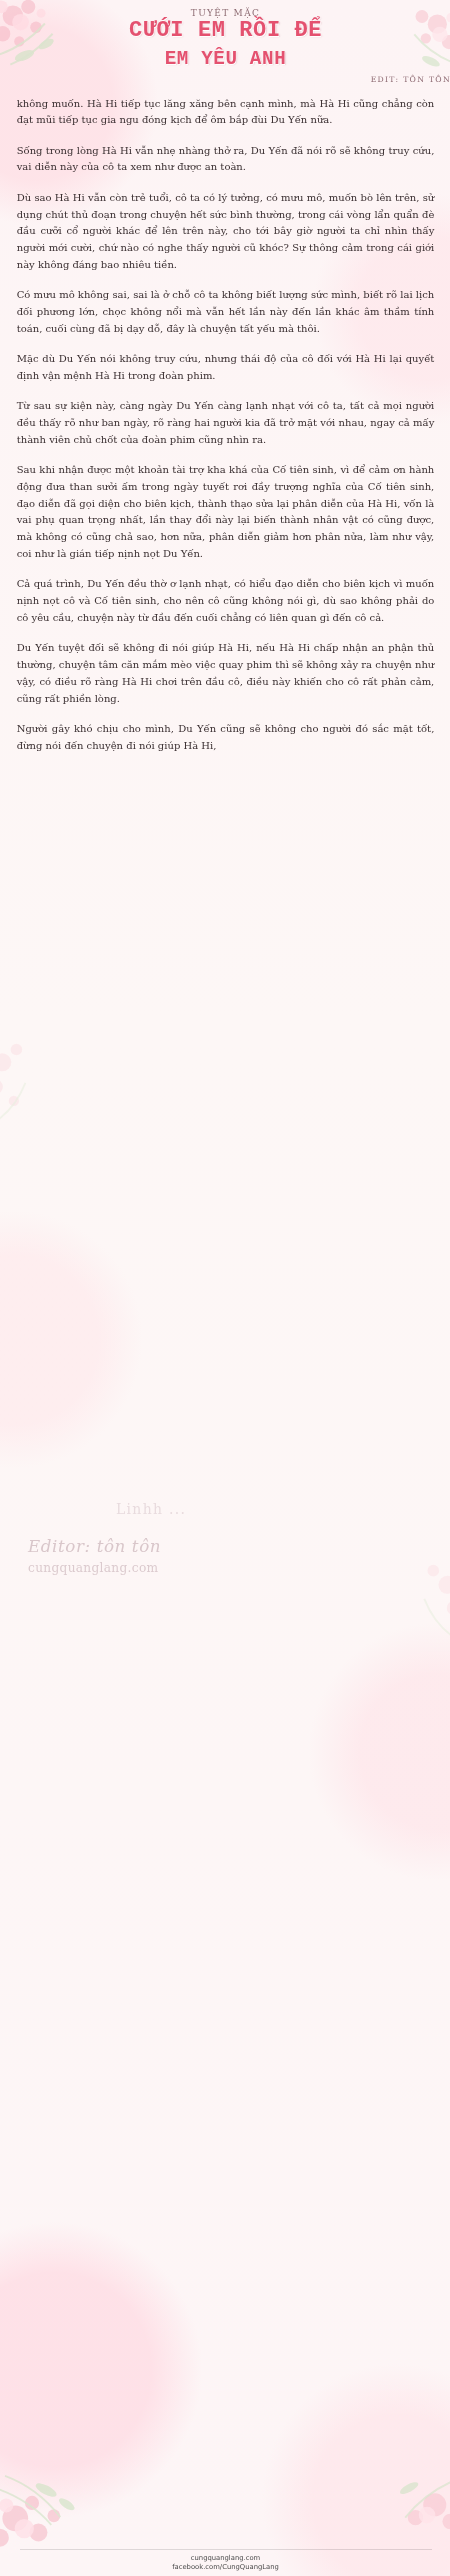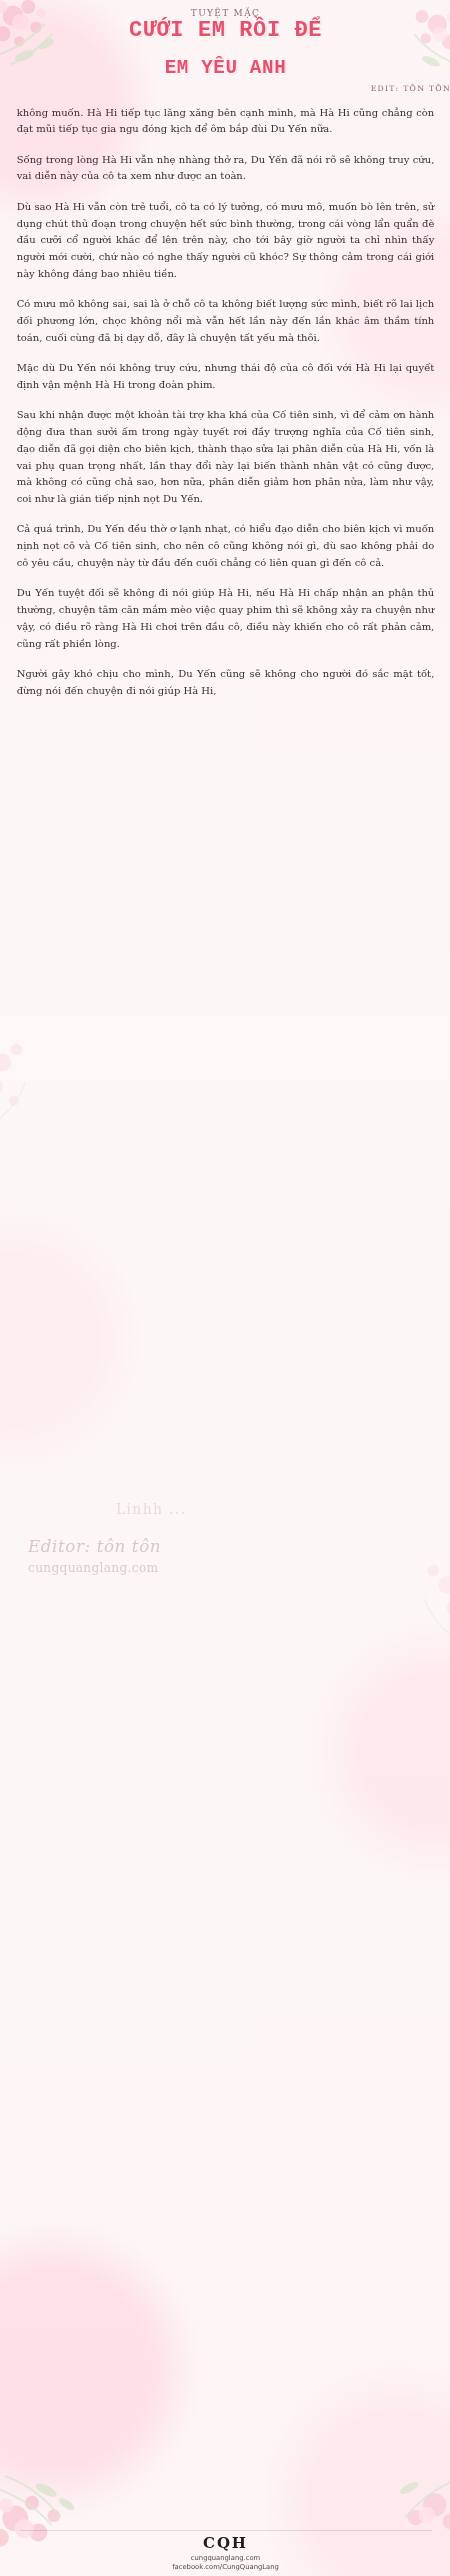--- a/index.html
+++ b/index.html
@@ -59,21 +59,21 @@
     font-weight: bold;
     font-size: 22px;
     line-height: 1.06;
     color: #e4516f;
     text-shadow: 0.6px 0.6px 0 #ffffff, 1.3px 1.3px 1.3px rgba(180,90,110,0.25);
     letter-spacing: 0.6px;
   }
   .title-main .line2 {
     display: block;
     font-size: 19.3px;
-    margin-top: 16px;
+    margin-top: 7px;
   }
   .editor-line {
     font-family: "DejaVu Serif", serif;
     font-size: 7.7px;
     letter-spacing: 1.3px;
     color: #8d6a72;
     margin-top: 5.2px;
     text-align: right;
   }
 
@@ -276,29 +276,29 @@
   <div class="wm wm-faint-1">Linhh ...</div>
   <div class="wm wm-big">Editor: tôn tôn</div>
   <div class="wm wm-sub">cungquanglang.com</div>
 
   <div class="content">
     <p class="para">không muốn. Hà Hi tiếp tục lăng xăng bên cạnh mình, mà Hà Hi cũng chẳng còn đạt mũi tiếp tục gia ngu đóng kịch để ôm bắp đùi Du Yến nữa.</p>
     <p class="para">Sống trong lòng Hà Hi vẫn nhẹ nhàng thở ra, Du Yến đã nói rõ sẽ không truy cứu, vai diễn này của cô ta xem như được an toàn.</p>
     <p class="para">Dù sao Hà Hi vẫn còn trẻ tuổi, cô ta có lý tưởng, có mưu mô, muốn bò lên trên, sử dụng chút thủ đoạn trong chuyện hết sức bình thường, trong cái vòng lẩn quẩn đè đầu cưỡi cổ người khác để lên trên này, cho tới bây giờ người ta chỉ nhìn thấy người mới cười, chứ nào có nghe thấy người cũ khóc? Sự thông cảm trong cái giới này không đáng bao nhiêu tiền.</p>
     <p class="para">Có mưu mô không sai, sai là ở chỗ cô ta không biết lượng sức mình, biết rõ lai lịch đối phương lớn, chọc không nổi mà vẫn hết lần này đến lần khác âm thầm tính toán, cuối cùng đã bị dạy dỗ, đây là chuyện tất yếu mà thôi.</p>
     <p class="para">Mặc dù Du Yến nói không truy cứu, nhưng thái độ của cô đối với Hà Hi lại quyết định vận mệnh Hà Hi trong đoàn phim.</p>
+    <p class="para">Từ sau sự kiện này, càng ngày Du Yến càng lạnh nhạt với cô ta, tất cả mọi người đều thấy rõ như ban ngày, rõ ràng hai người kia đã trở mặt với nhau, ngay cả mấy thành viên chủ chốt của đoàn phim cũng nhìn ra.</p>
     <p class="para">Sau khi nhận được một khoản tài trợ kha khá của Cố tiên sinh, vì để cảm ơn hành động đưa than sưởi ấm trong ngày tuyết rơi đầy trượng nghĩa của Cố tiên sinh, đạo diễn đã gọi diện cho biên kịch, thành thạo sửa lại phân diễn của Hà Hi, vốn là vai phụ quan trọng nhất, lần thay đổi này lại biến thành nhân vật có cũng được, mà không có cũng chả sao, hơn nữa, phân diễn giảm hơn phân nửa, làm như vậy, coi như là gián tiếp nịnh nọt Du Yến.</p>
     <p class="para">Cả quá trình, Du Yến đều thờ ơ lạnh nhạt, có hiểu đạo diễn cho biên kịch vì muốn nịnh nọt cô và Cố tiên sinh, cho nên cô cũng không nói gì, dù sao không phải do cô yêu cầu, chuyện này từ đầu đến cuối chẳng có liên quan gì đến cô cả.</p>
     <p class="para">Du Yến tuyệt đối sẽ không đi nói giúp Hà Hi, nếu Hà Hi chấp nhận an phận thủ thường, chuyện tâm căn mắm mèo việc quay phim thì sẽ không xảy ra chuyện như vậy, có điều rõ ràng Hà Hi chơi trên đầu cô, điều này khiến cho cô rất phản cảm, cũng rất phiền lòng.</p>
     <p class="para">Người gây khó chịu cho mình, Du Yến cũng sẽ không cho người đó sắc mặt tốt, đừng nói đến chuyện đi nói giúp Hà Hi,</p>
   </div>
 
   <div class="footer">
     <div class="footer-rule"></div>
-    <div class="footer-logo">CQH</div>
     <div class="footer-links">
       <span>cungquanglang.com</span>
       <span>facebook.com/CungQuangLang</span>
     </div>
   </div>
 
 </div>
 
 
 </body></html>

